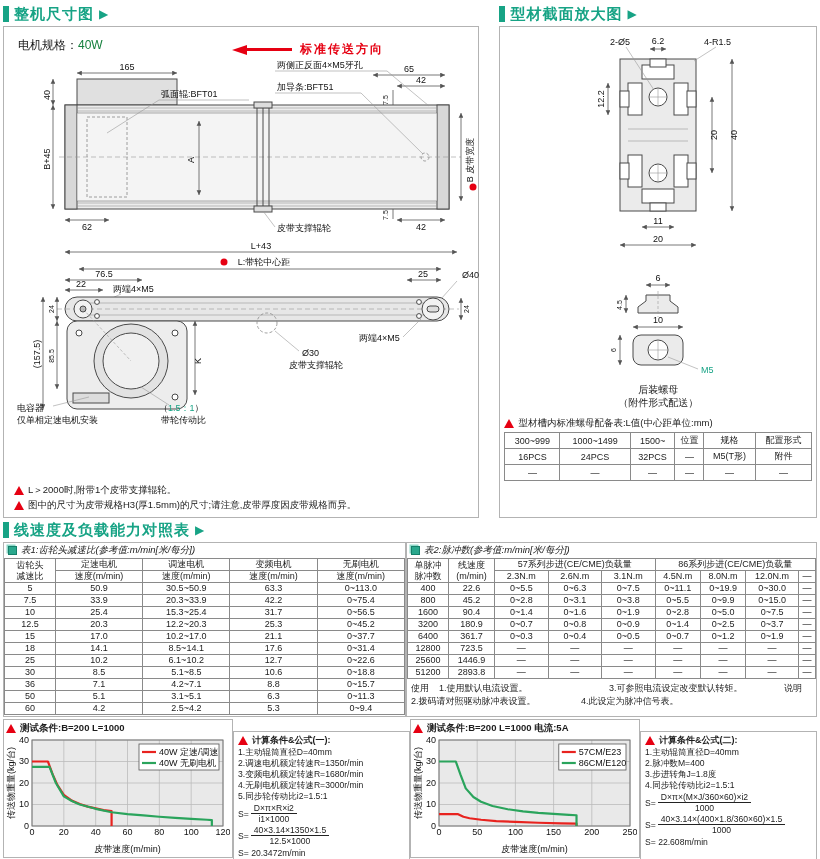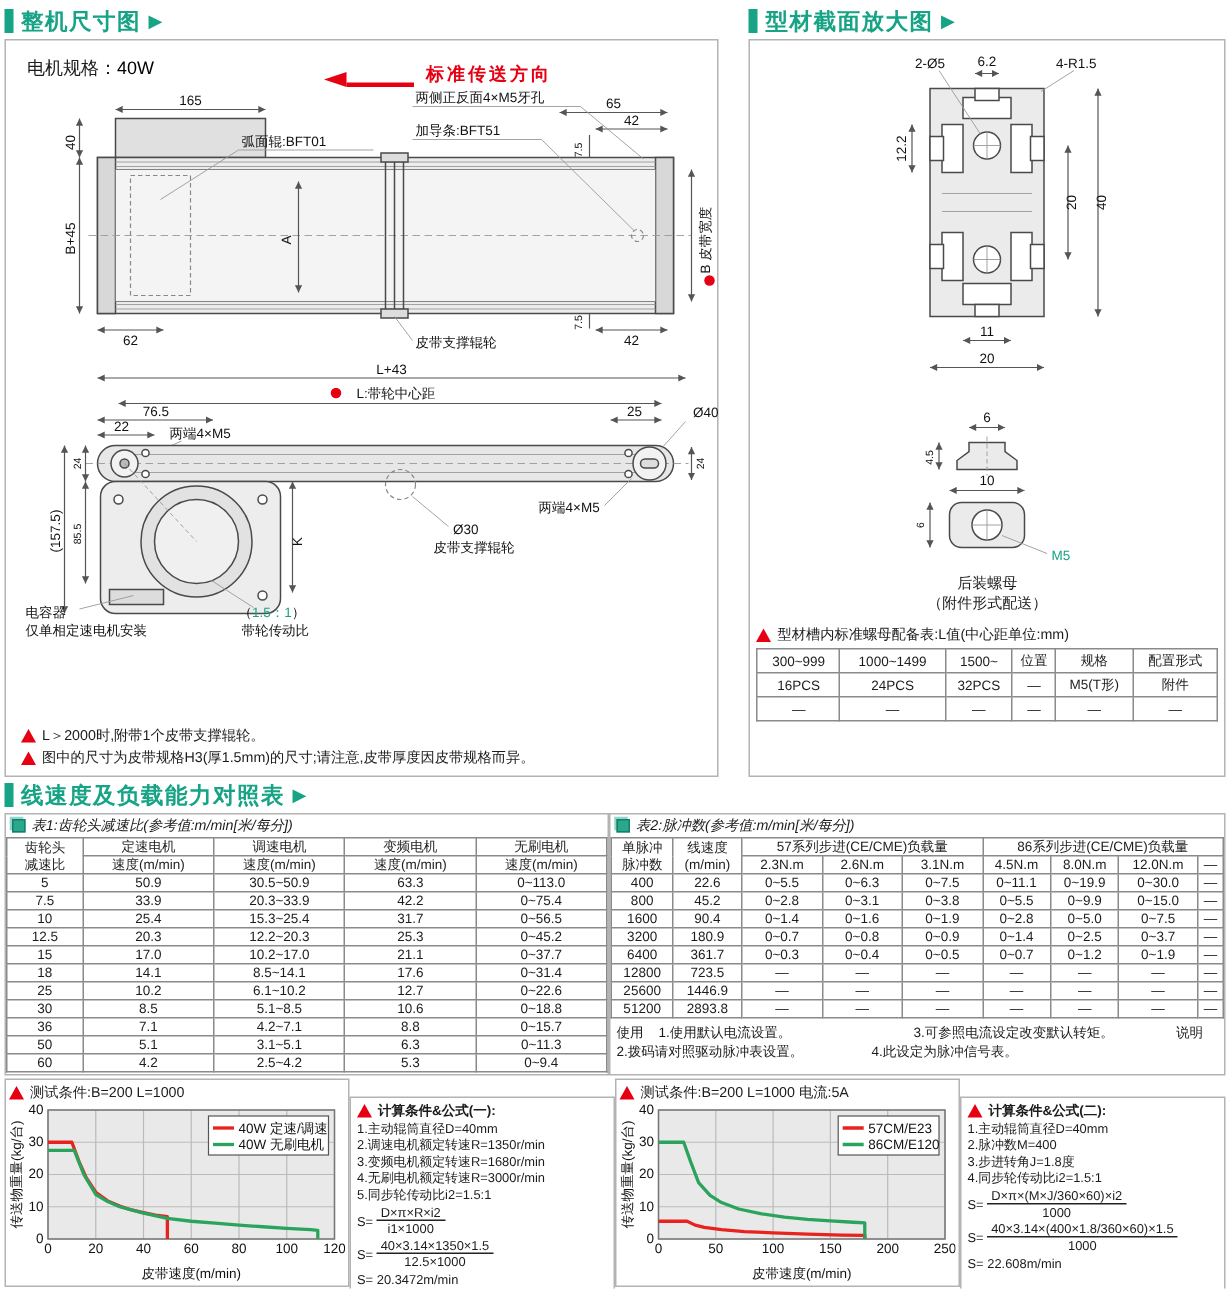--- a/index.html
+++ b/index.html
@@ -13,22 +13,22 @@
   .sec-bar { width:6px; height:16px; background:#17a385; }
   .sec-title { color:#17a385; font-weight:bold; font-size:15px; letter-spacing:1px; }
   .sec-arrow { color:#17a385; font-size:12px; font-weight:bold; }
   .top-row { display:flex; gap:20px; }
   .col-left { width:486px; }
   .col-right { width:324px; }
   .panel-box { border:1px solid #b3b3b3; position:relative; background:#fff; }
   .box-left { height:492px; }
   .box-right { height:492px; }
   .motor-spec { position:absolute; top:10px; left:14px; font-size:12px; }
-  .motor-spec .val { color:#000000;margin-top:44px; }
-  .dir-arrow { position:absolute; top:14px; left:212px; display:flex; align-items:flex-end; }
+  .motor-spec .val { color:#15803d;margin-top:44px; }
+  .dir-arrow { position:absolute; top:14px; left:228px; display:flex; align-items:center; }
   .dir-arrow .head { width:0; height:0; border-top:5px solid transparent; border-bottom:5px solid transparent; border-right:15px solid #e60012; }
   .dir-arrow .shaft { width:45px; height:3px; background:#e60012; }
   .dir-arrow .lbl { color:#e60012; font-weight:bold; font-size:12px; margin-left:8px; letter-spacing:2px; }
   .drawing-svg { position:absolute; top:32px; left:5px; }
   .notes { position:absolute; left:10px; bottom:5px; }
   .note-line { display:flex; align-items:center; gap:4px; font-size:9.5px; margin-top:2px; }
   .warn { display:inline-block; width:0; height:0; border-left:5px solid transparent; border-right:5px solid transparent; border-bottom:9px solid #e60012; flex:0 0 auto; }
   .profile-svg { display:block; margin:2px auto 0; }
   .nut-svg { display:block; margin:0 auto; }
   .nut-caption { text-align:center; font-size:10px; line-height:13px; }
@@ -47,21 +47,21 @@
   .data-table thead th { height:12px; }
   .data-table td.b,.data-table th.hb { font-weight:normal; }
   .t2-notes { display:flex; flex-wrap:wrap; font-size:9px; padding:3px 4px 0; line-height:13px; }
   .t2-notes .lab { width:28px; }
   .t2-notes .c1 { width:170px; }
   .t2-notes .c2 { flex:1; }
   .bottom-charts { display:flex; margin-top:2px; }
   .cbox { border:1px solid #b3b3b3; height:139px; padding:1px 2px; }
   .chart-box { width:231px; }
   .calc-box { width:179px; padding:2px 4px;margin-top:12px; }
-  .chart-title { display:flex; align-items:center; gap:4px; font-size:9.5px; height:15px; font-weight:normal;text-align:center; }
+  .chart-title { display:flex; align-items:center; gap:4px; font-size:9.5px; height:15px; font-weight:bold;text-align:center; }
   .calc-title { display:flex; align-items:center; gap:4px; font-size:9px; font-weight:bold; height:13px; }
   .calc-item { font-size:8.6px; line-height:11px; }
   .calc-formula { display:flex; align-items:center; font-size:8.6px; margin-top:1px; }
   .frac { display:inline-block; text-align:center; margin-left:2px; }
   .frac .num { display:block; border-bottom:1px solid #222; padding:0 3px; line-height:10px; }
   .frac .den { display:block; line-height:10px; }
   .calc-result { font-size:8.6px; margin-top:2px; }
   svg text { font-size:9px; fill:#111; font-family:"Liberation Sans","DejaVu Sans",sans-serif; }
   svg .s7 { font-size:7px; }
   svg .dim { stroke:#555; stroke-width:0.8; fill:none; }

